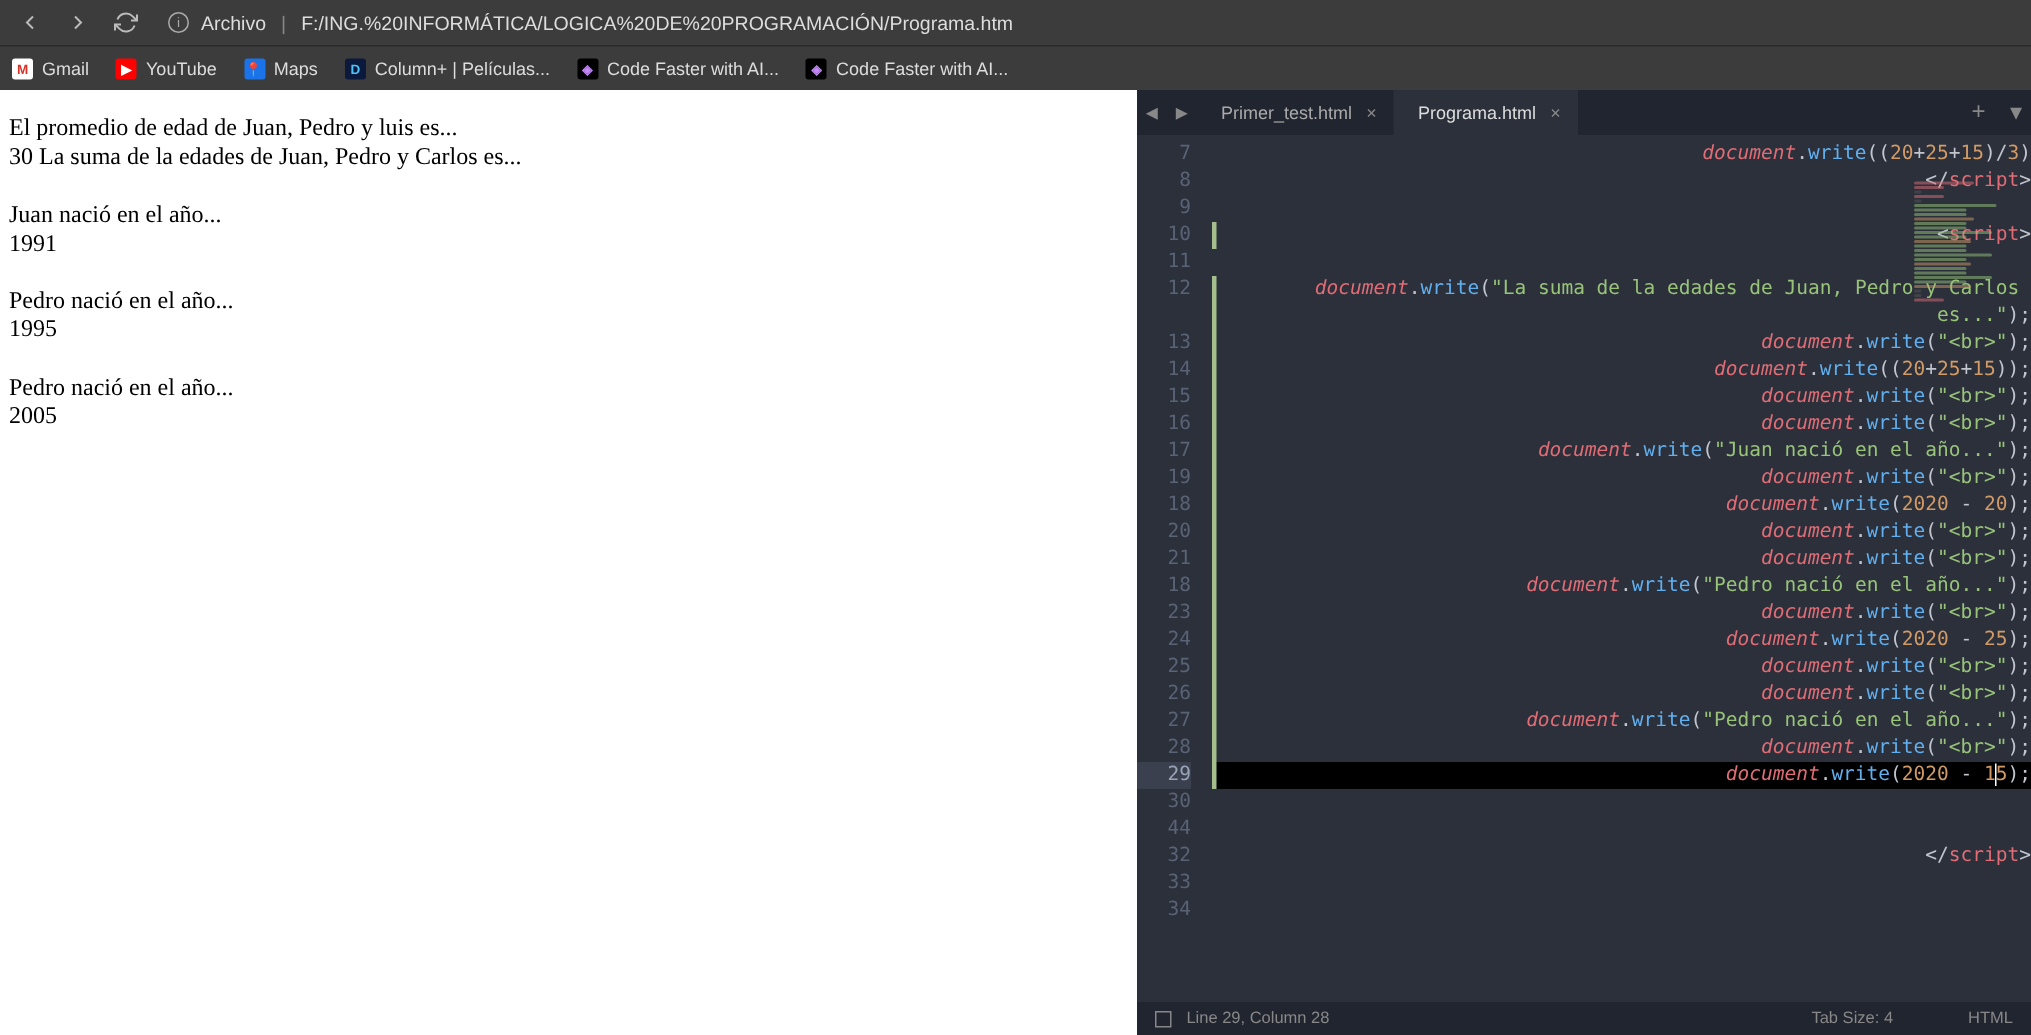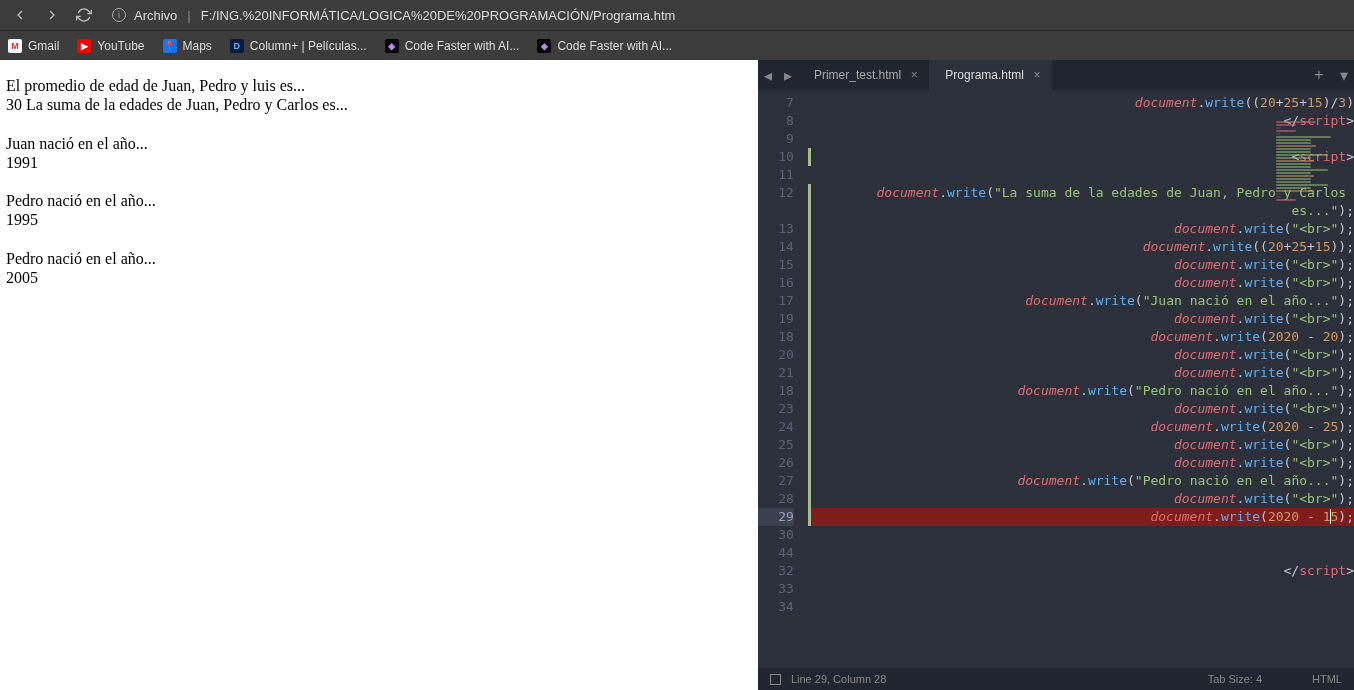--- a/index.html
+++ b/index.html
@@ -23,21 +23,21 @@
 .tab.active { background: #2b303b; color: #ddd; }
 .tab-close { position: absolute; right: 8px; width: 14px; height: 14px; display: flex; align-items: center; justify-content: center; font-size: 12px; color: #888; }
 .tab-add { margin-left: auto; width: 30px; display: flex; align-items: center; justify-content: center; color: #888; cursor: pointer; }
 .tab-menu { width: 20px; display: flex; align-items: center; justify-content: center; color: #888; cursor: pointer; }
 .code-area { flex: 1; display: flex; font-family: "Consolas", monospace; font-size: 13px; line-height: 18px; position: relative; overflow: hidden; }
 .gutter { width: 50px; text-align: right; padding-right: 14px; color: #5a6275; user-select: none; padding-top: 4px; }
 .gutter .ln { height: 18px; }
 .gutter .ln.hl { background: #3a404e; color: #9aa2b8; }
 .code { flex: 1; padding-top: 4px; color: #c0c5ce; position: relative; text-align: right; }
 .code .line { height: 18px; white-space: pre; padding-left: 6px; }
-.code .line.hl { background: #7f1d1d; }
+.code .line.hl { background: #000000; }
 .tok-var { color: #e06c75; font-style: italic; }
 .tok-punc { color: #c0c5ce; }
 .tok-fn { color: #61afef; }
 .tok-str { color: #98c379; }
 .tok-num { color: #d19a66; }
 .tok-tag { color: #e06c75; }
 .tok-br { color: #c0c5ce; }
 .cursor-caret { border-right: 1px solid #fff; margin-left: -1px; }
 .minimap { position: absolute; right: 0; top: 30px; width: 80px; height: 120px; opacity: 0.5; pointer-events: none; }
 .minimap div { height: 2px; margin: 1px 2px; border-radius: 1px; }

